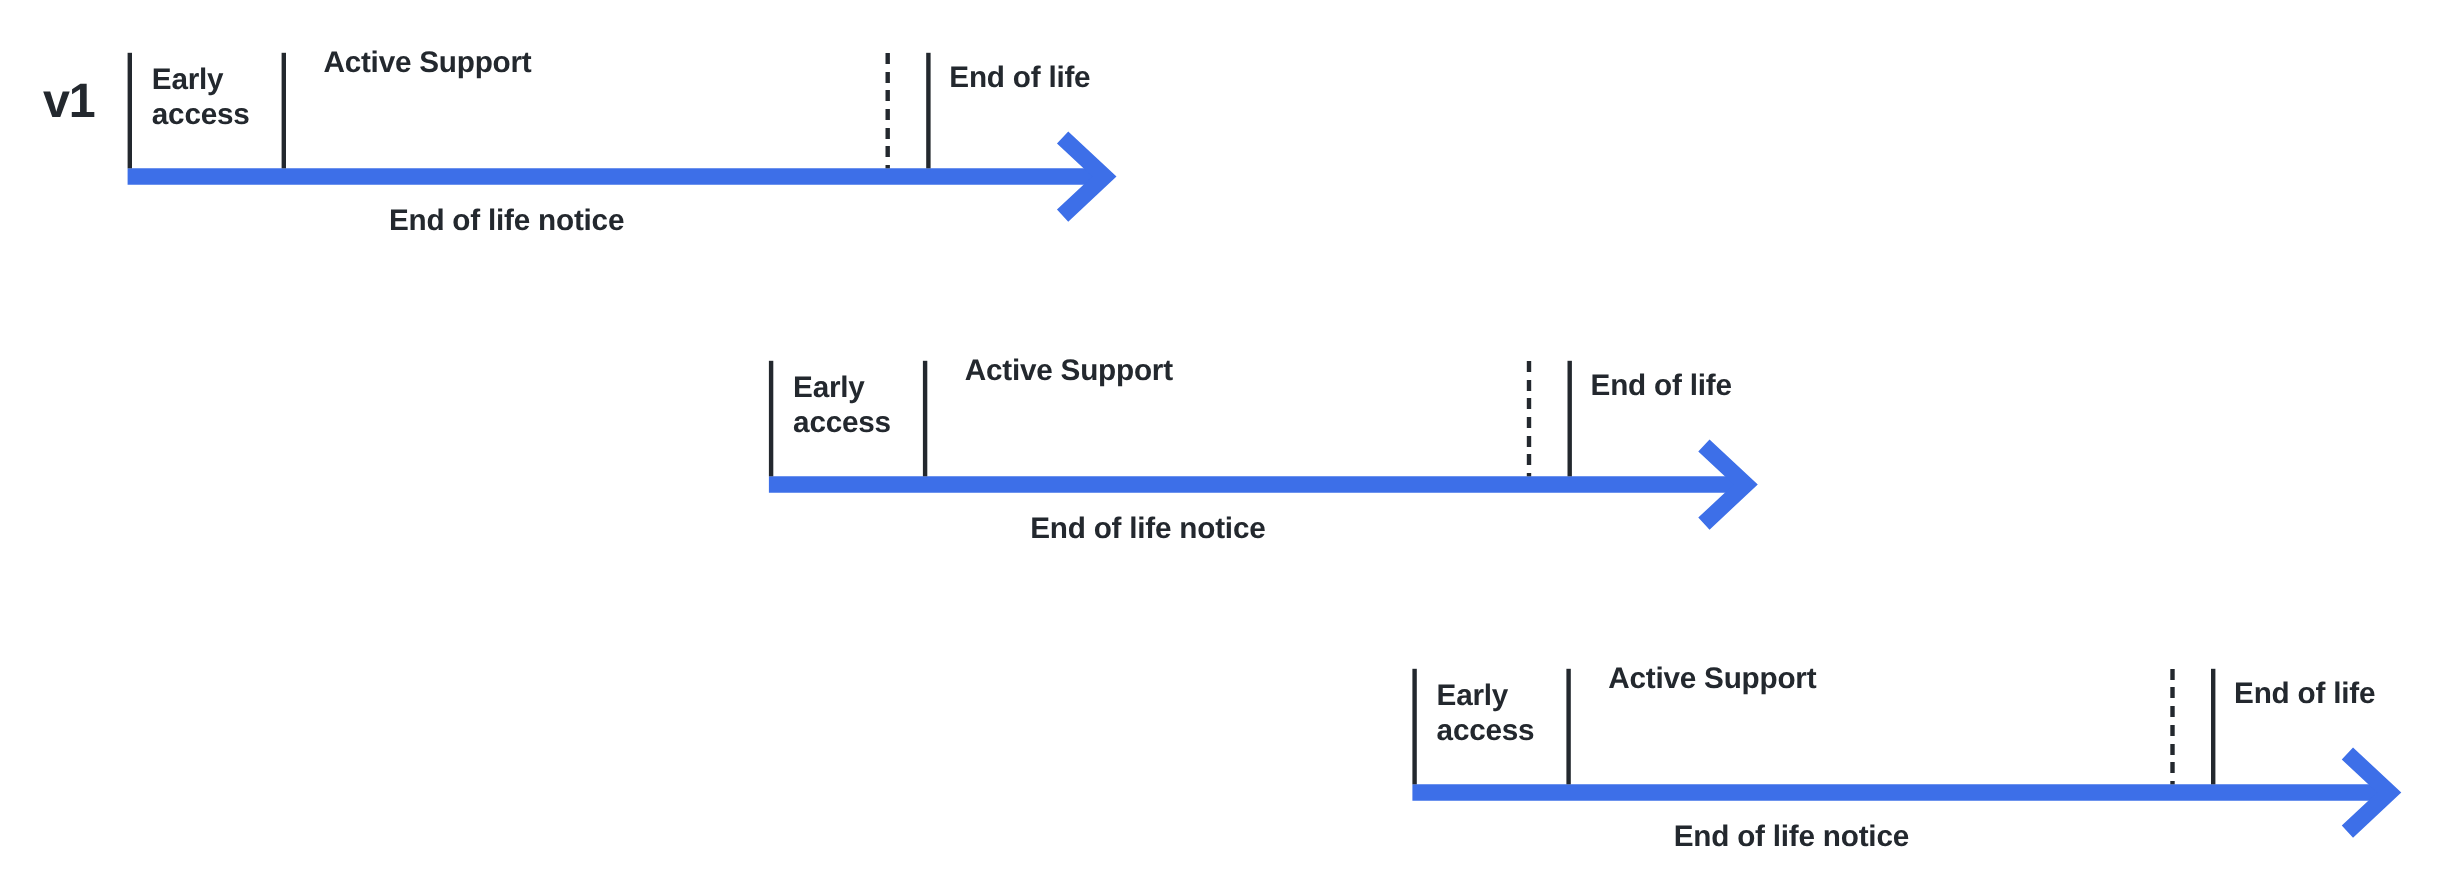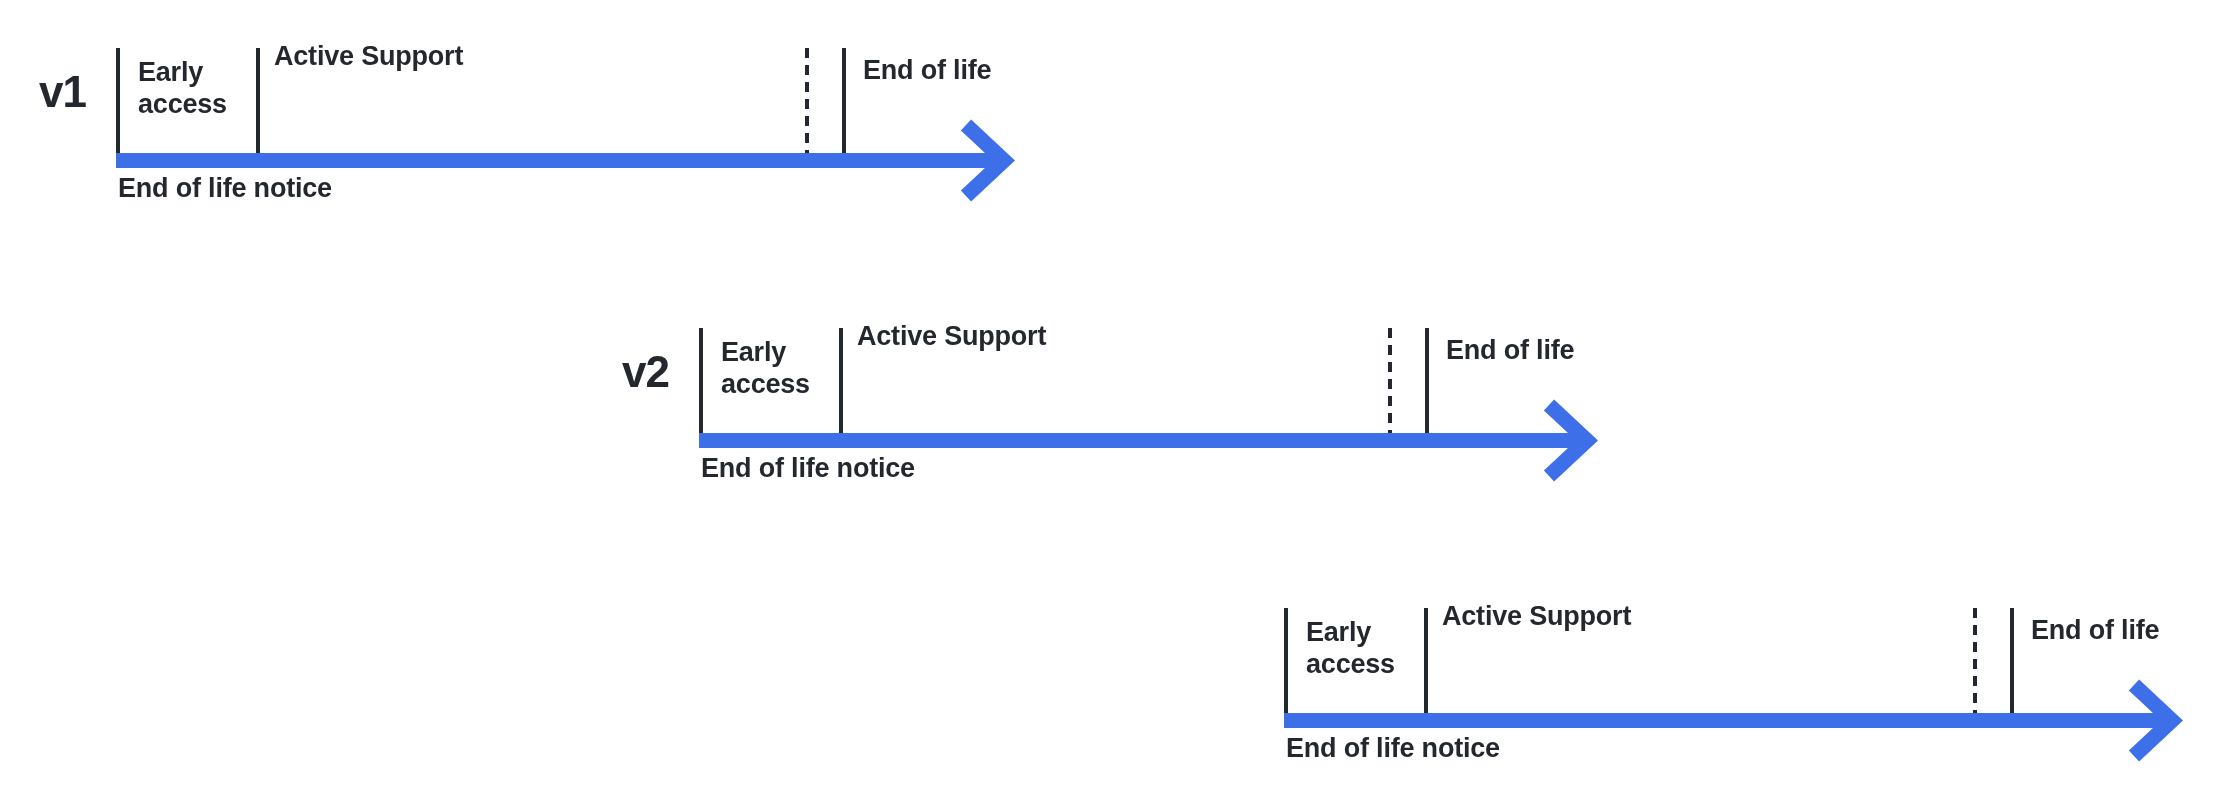--- a/index.html
+++ b/index.html
@@ -46,25 +46,25 @@
     position:absolute;top:0;left:687px;width:4px;height:105px;
     background:repeating-linear-gradient(180deg,var(--ink) 0 10px,transparent 10px 17px);
   }
   .phase{
     position:absolute;top:-8px;
     font-size:27px;font-weight:700;line-height:32px;
     color:var(--ink);
     letter-spacing:-0.2px;
   }
   .early{left:20px;width:112px;margin-top:16px;}
-  .active{left:156px;width:420px;}
+  .active{left:176px;width:420px;}
   .eol{left:745px;width:230px;margin-top:14px;}
   .notice{
-    position:absolute;top:124px;left:0;width:685px;
-    text-align:left;
+    position:absolute;top:136px;left:0;width:685px;
+    text-align:center;
     font-size:27px;font-weight:700;line-height:32px;
     color:var(--ink);
     letter-spacing:-0.2px;
   }
   .arrow{
     position:absolute;left:-8px;top:60px;width:928px;height:100px;
   }
   .arrow line,.arrow polyline{
     stroke:var(--accent);
     stroke-width:15;
@@ -87,21 +87,20 @@
     <div class="tick t1"></div>
     <div class="tick-dashed"></div>
     <div class="tick t2"></div>
     <div class="phase early">Early access</div>
     <div class="phase active">Active Support</div>
     <div class="phase eol">End of life</div>
     <div class="notice">End of life notice</div>
   </div>
 
   <div class="row row-v2">
-    <div class="vlabel">v2</div>
     <svg class="arrow" viewBox="0 0 928 100" xmlns="http://www.w3.org/2000/svg">
       <line x1="6" y1="52.5" x2="886" y2="52.5"></line>
       <polyline points="856,17 894,52.5 856,88"></polyline>
     </svg>
     <div class="tick t0"></div>
     <div class="tick t1"></div>
     <div class="tick-dashed"></div>
     <div class="tick t2"></div>
     <div class="phase early">Early access</div>
     <div class="phase active">Active Support</div>

